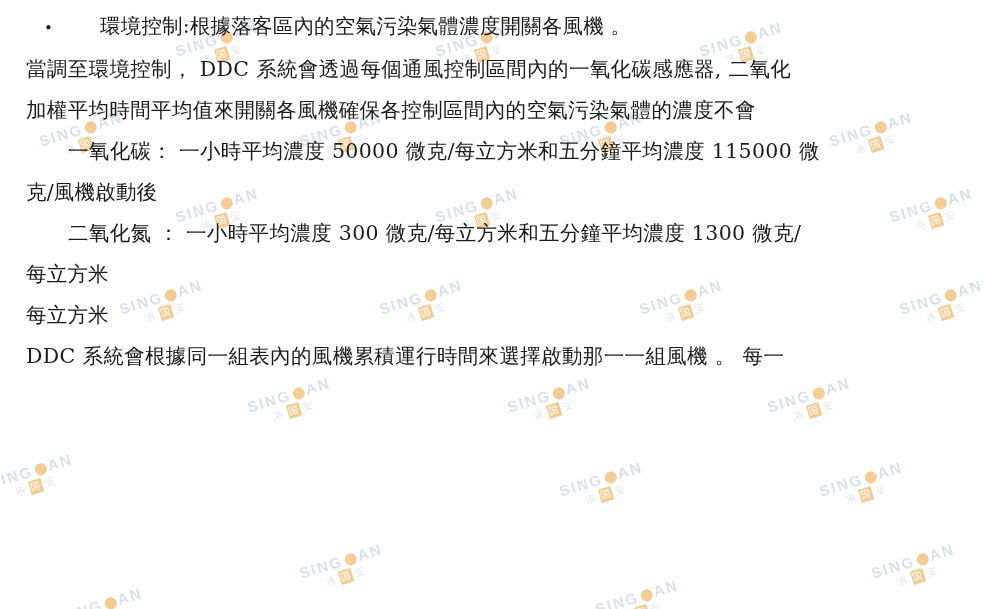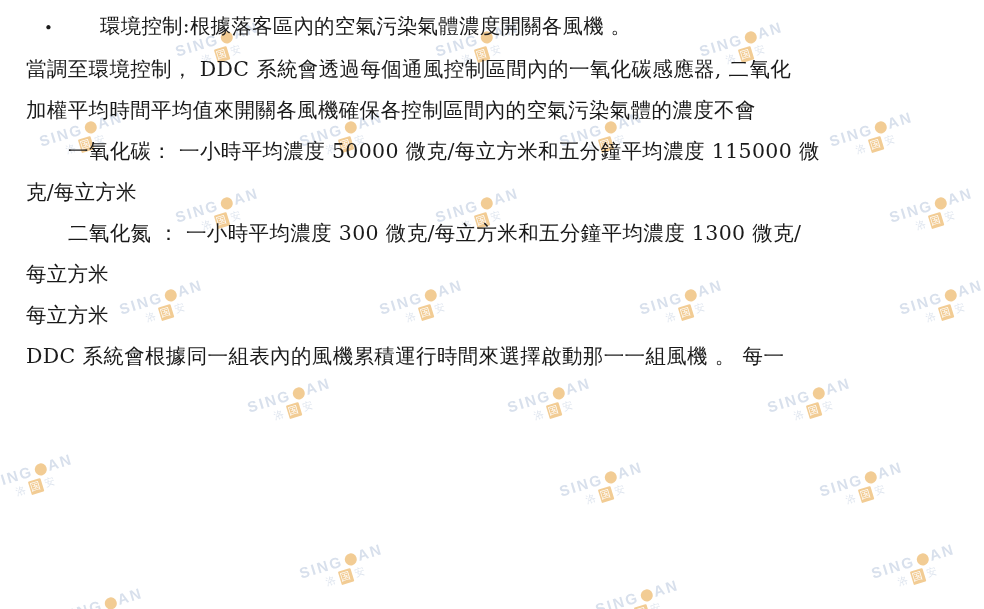--- a/index.html
+++ b/index.html
@@ -399,21 +399,21 @@
 
   <div class="doc-line bullet-line">
     <span class="bullet-mark">•</span>
     <span class="bullet-text">環境控制:根據落客區內的空氣污染氣體濃度開關各風機 。</span>
   </div>
 
   <div class="doc-line indent-0 just">當調至環境控制， DDC 系統會透過每個通風控制區間內的一氧化碳感應器, 二氧化</div>
   <div class="doc-line indent-0 just">加權平均時間平均值來開關各風機確保各控制區間內的空氣污染氣體的濃度不會</div>
 
   <div class="doc-line indent-1 just">一氧化碳： 一小時平均濃度 50000 微克/每立方米和五分鐘平均濃度 115000 微</div>
-  <div class="doc-line indent-0">克/每立方米</div>
+  <div class="doc-line indent-0">克/風機啟動後</div>
 
   <div class="doc-line indent-1 just">二氧化氮 ： 一小時平均濃度 300 微克/每立方米和五分鐘平均濃度 1300 微克/</div>
   <div class="doc-line indent-0">每立方米</div>
 
   <div class="doc-line indent-0">每立方米</div>
 
   <div class="doc-line indent-0 just">DDC 系統會根據同一組表內的風機累積運行時間來選擇啟動那一一組風機 。 每一</div>
 
 </div>
 

